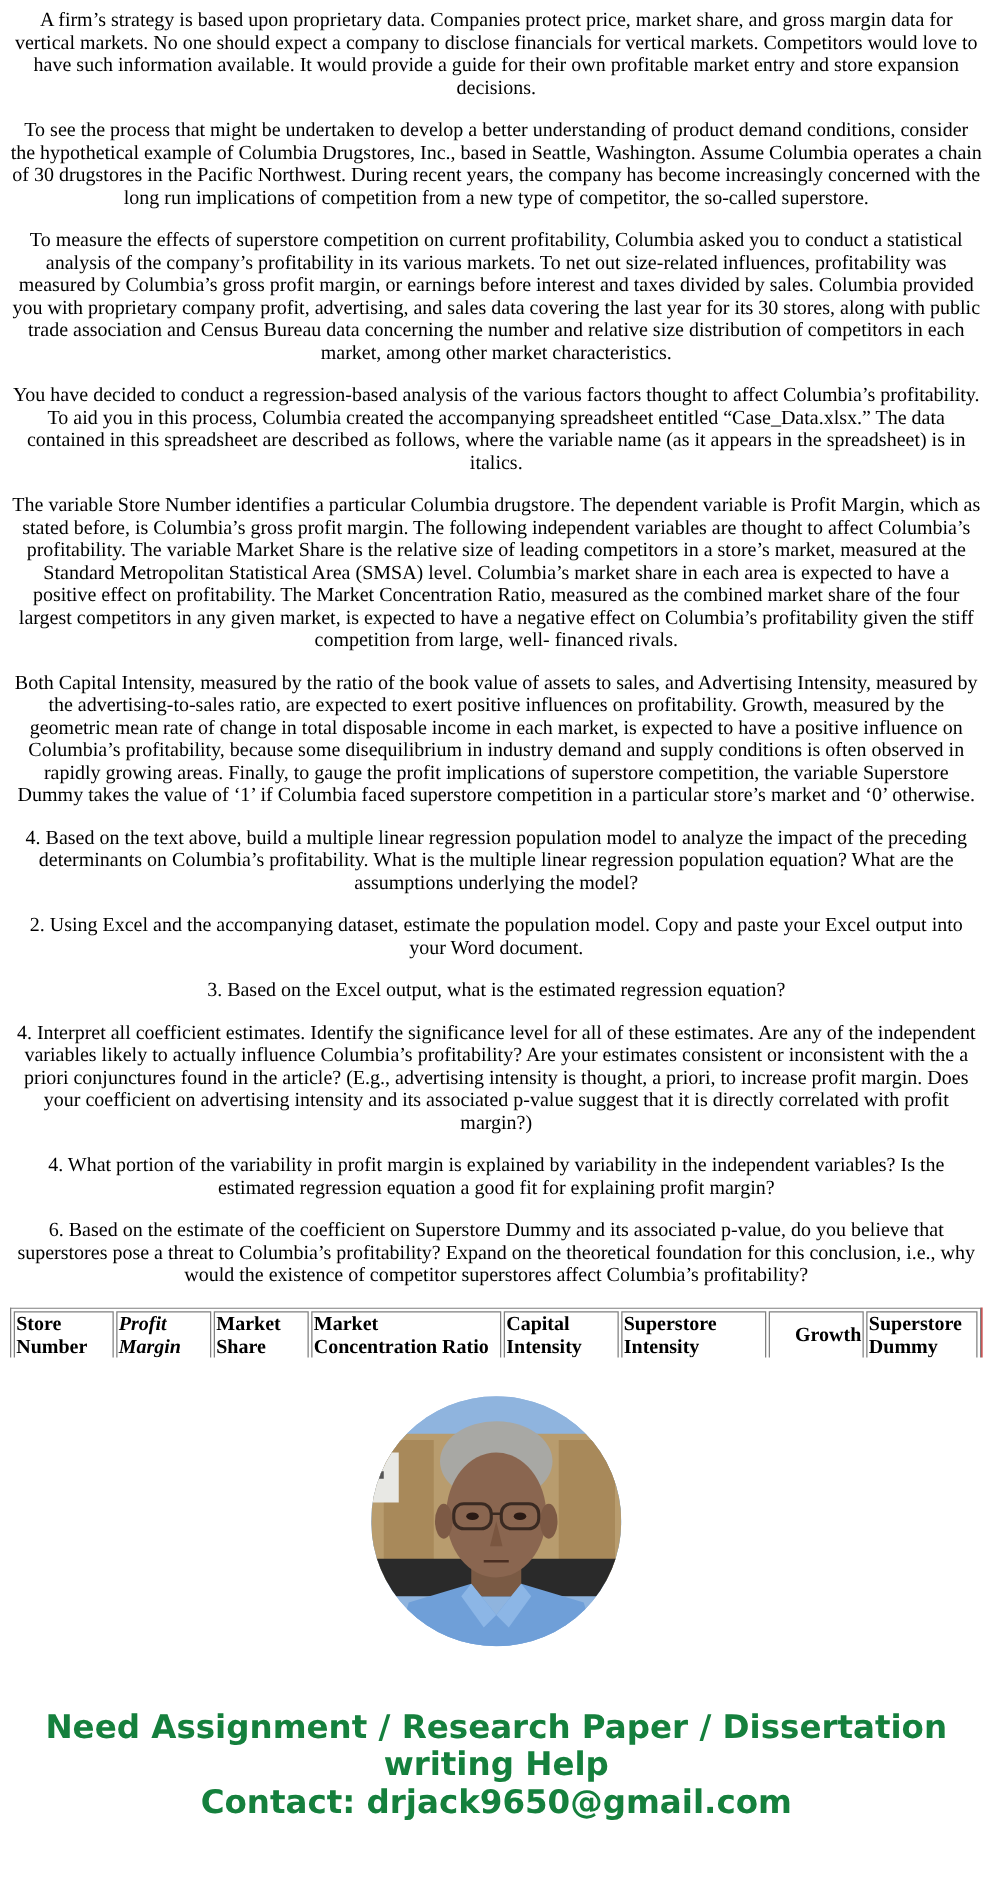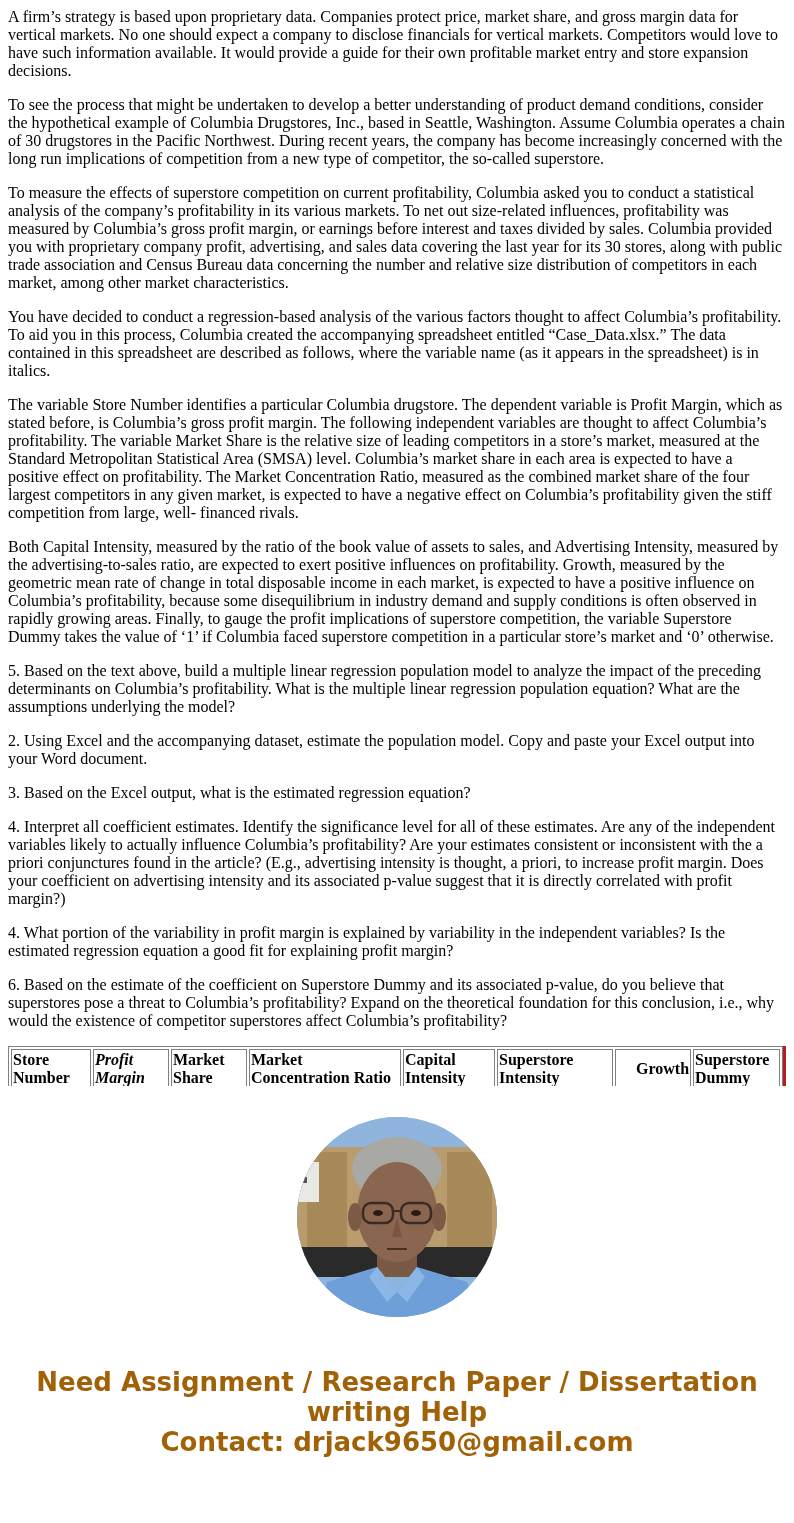--- a/index.html
+++ b/index.html
@@ -14,26 +14,27 @@
       font-size: 16px;
       line-height: 18px;
       color: #000000;
       position: relative;
     }
     .content {
       padding: 8px 8px 0 8px;
     }
     .content p {
       margin: 0 0 16px 0;
+      text-align: center;
     }
     .table-wrap {
       margin-top: 0;
       height: 40px;
       overflow: hidden;
-      border-right: 3px solid #b91c1c;
+      border-right: 1px solid #b91c1c;
     }
     table.data-table {
       border: 1px solid #808080;
       border-bottom: none;
       border-spacing: 2px;
       width: 100%;
       border-collapse: separate;
     }
     table.data-table th {
       border: 1px solid #808080;
@@ -60,38 +61,38 @@
     .avatar svg {
       display: block;
     }
     .promo {
       margin-top: 50px;
       text-align: center;
       font-family: "DejaVu Sans", sans-serif;
       font-weight: bold;
       font-size: 26px;
       line-height: 30px;
-      color: #a16207;
+      color: #15803d;
       padding: 0 20px;
     }
     .promo div {
       margin: 0;
     }
   </style>
 </head>
 <body>
 
 <div class="content">
   <p>A firm’s strategy is based upon proprietary data. Companies protect price, market share, and gross margin data for vertical markets. No one should expect a company to disclose financials for vertical markets. Competitors would love to have such information available. It would provide a guide for their own profitable market entry and store expansion decisions.</p>
   <p>To see the process that might be undertaken to develop a better understanding of product demand conditions, consider the hypothetical example of Columbia Drugstores, Inc., based in Seattle, Washington. Assume Columbia operates a chain of 30 drugstores in the Pacific Northwest. During recent years, the company has become increasingly concerned with the long run implications of competition from a new type of competitor, the so-called superstore.</p>
   <p>To measure the effects of superstore competition on current profitability, Columbia asked you to conduct a statistical analysis of the company’s profitability in its various markets. To net out size-related influences, profitability was measured by Columbia’s gross profit margin, or earnings before interest and taxes divided by sales. Columbia provided you with proprietary company profit, advertising, and sales data covering the last year for its 30 stores, along with public trade association and Census Bureau data concerning the number and relative size distribution of competitors in each market, among other market characteristics.</p>
   <p>You have decided to conduct a regression-based analysis of the various factors thought to affect Columbia’s profitability. To aid you in this process, Columbia created the accompanying spreadsheet entitled “Case_Data.xlsx.” The data contained in this spreadsheet are described as follows, where the variable name (as it appears in the spreadsheet) is in italics.</p>
   <p>The variable Store Number identifies a particular Columbia drugstore. The dependent variable is Profit Margin, which as stated before, is Columbia’s gross profit margin. The following independent variables are thought to affect Columbia’s profitability. The variable Market Share is the relative size of leading competitors in a store’s market, measured at the Standard Metropolitan Statistical Area (SMSA) level. Columbia’s market share in each area is expected to have a positive effect on profitability. The Market Concentration Ratio, measured as the combined market share of the four largest competitors in any given market, is expected to have a negative effect on Columbia’s profitability given the stiff competition from large, well- financed rivals.</p>
   <p>Both Capital Intensity, measured by the ratio of the book value of assets to sales, and Advertising Intensity, measured by the advertising-to-sales ratio, are expected to exert positive influences on profitability. Growth, measured by the geometric mean rate of change in total disposable income in each market, is expected to have a positive influence on Columbia’s profitability, because some disequilibrium in industry demand and supply conditions is often observed in rapidly growing areas. Finally, to gauge the profit implications of superstore competition, the variable Superstore Dummy takes the value of ‘1’ if Columbia faced superstore competition in a particular store’s market and ‘0’ otherwise.</p>
-  <p>5. Based on the text above, build a multiple linear regression population model to analyze the impact of the preceding determinants on Columbia’s profitability. What is the multiple linear regression population equation? What are the assumptions underlying the model?</p>
+  <p>4. Based on the text above, build a multiple linear regression population model to analyze the impact of the preceding determinants on Columbia’s profitability. What is the multiple linear regression population equation? What are the assumptions underlying the model?</p>
   <p>2. Using Excel and the accompanying dataset, estimate the population model. Copy and paste your Excel output into your Word document.</p>
   <p>3. Based on the Excel output, what is the estimated regression equation?</p>
   <p>4. Interpret all coefficient estimates. Identify the significance level for all of these estimates. Are any of the independent variables likely to actually influence Columbia’s profitability? Are your estimates consistent or inconsistent with the a priori conjunctures found in the article? (E.g., advertising intensity is thought, a priori, to increase profit margin. Does your coefficient on advertising intensity and its associated p-value suggest that it is directly correlated with profit margin?)</p>
   <p>4. What portion of the variability in profit margin is explained by variability in the independent variables? Is the estimated regression equation a good fit for explaining profit margin?</p>
   <p>6. Based on the estimate of the coefficient on Superstore Dummy and its associated p-value, do you believe that superstores pose a threat to Columbia’s profitability? Expand on the theoretical foundation for this conclusion, i.e., why would the existence of competitor superstores affect Columbia’s profitability?</p>
 
   <div class="table-wrap">
     <table class="data-table">
       <thead>
         <tr>

